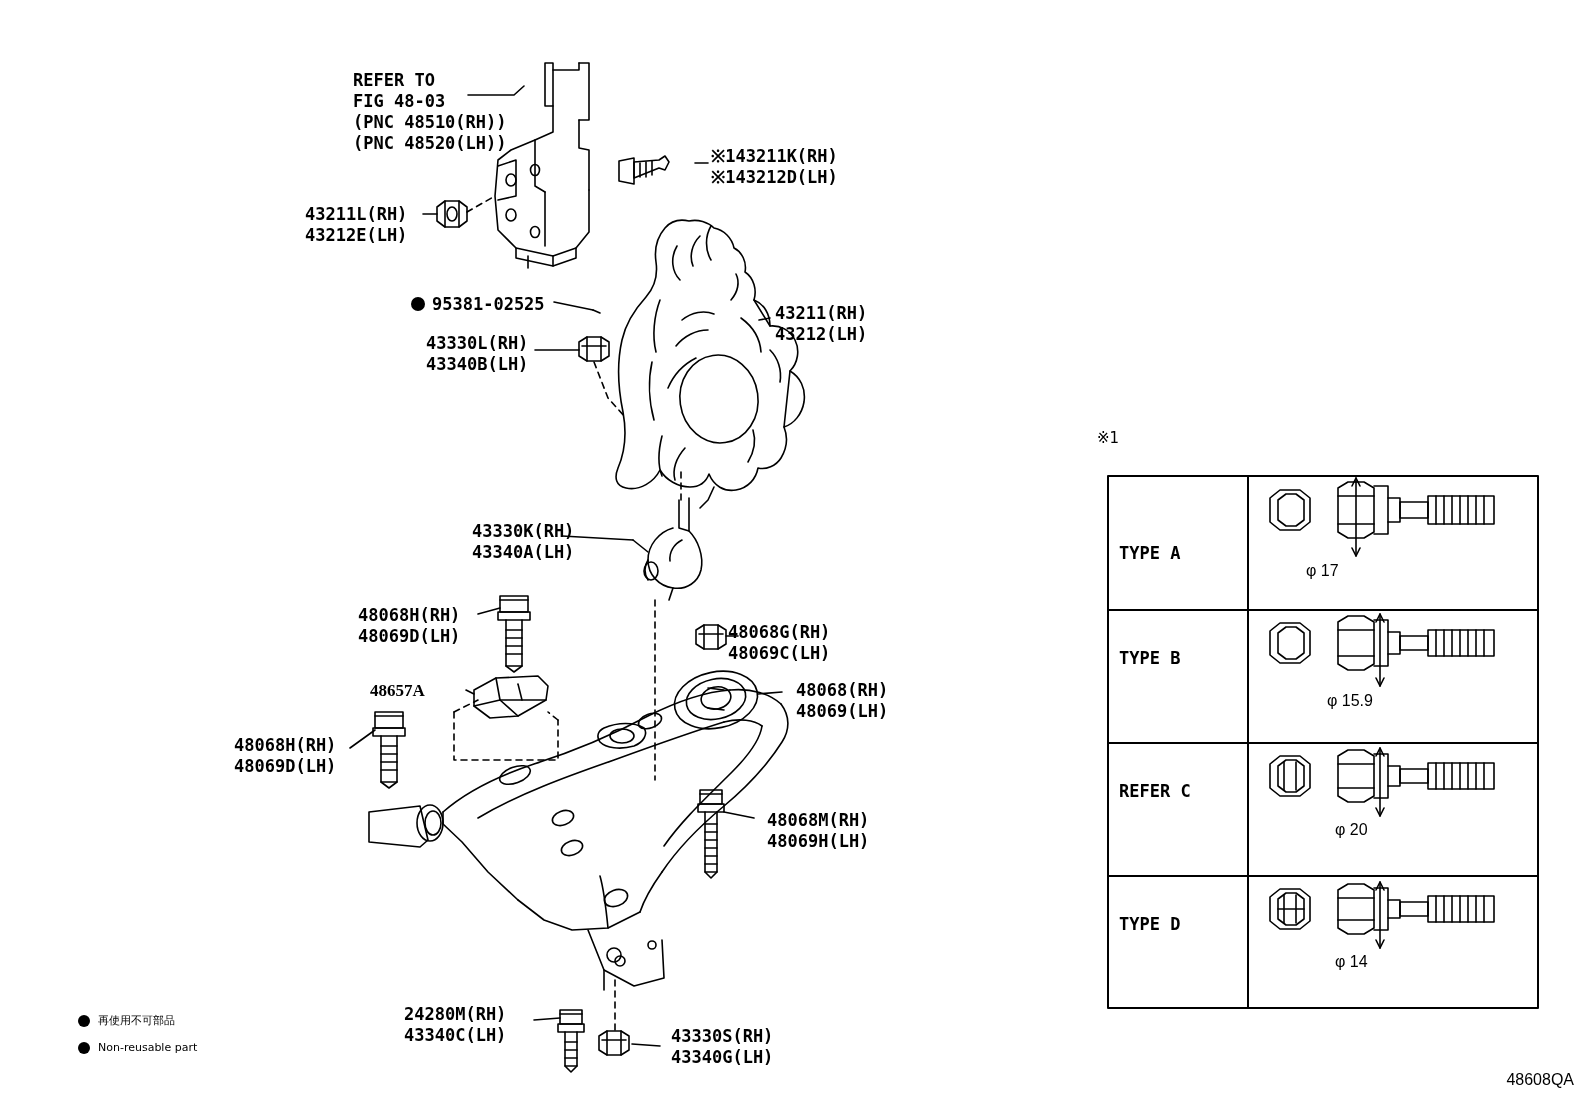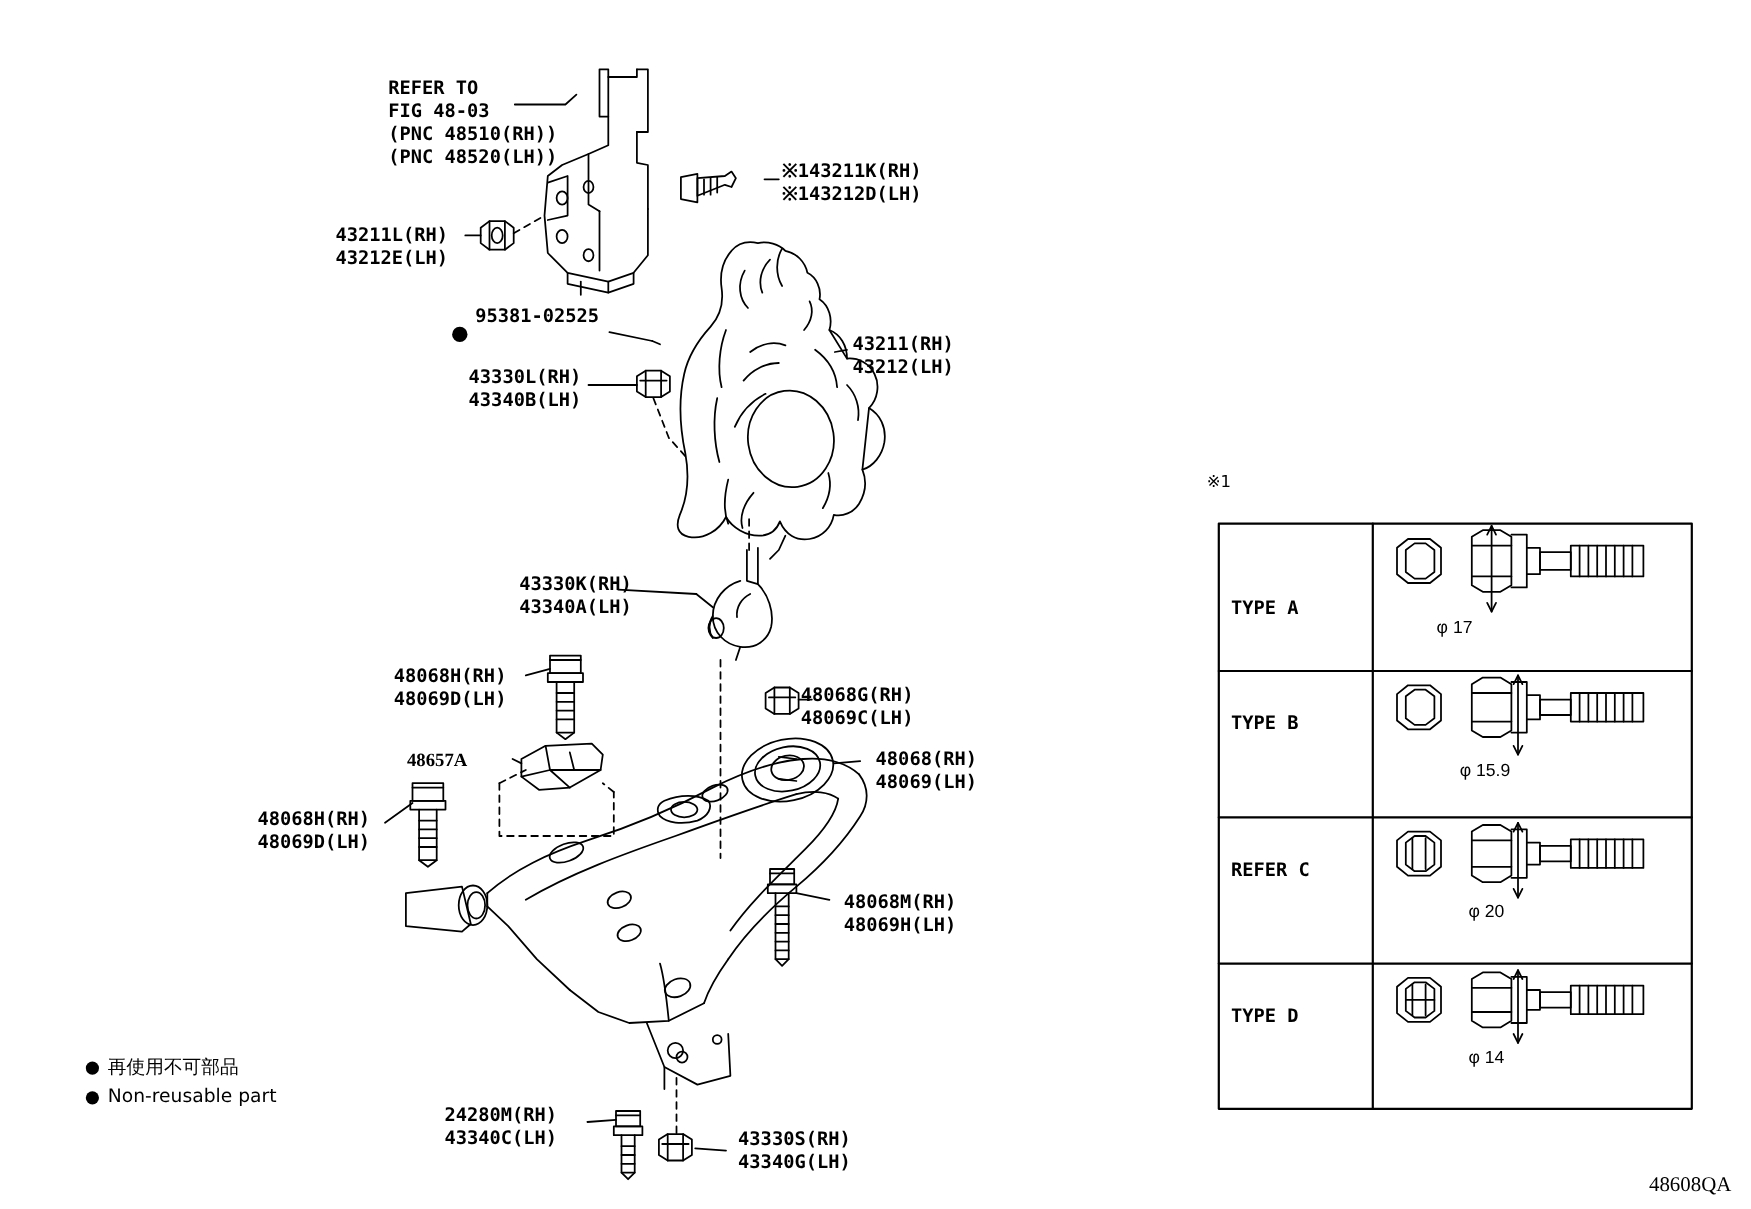--- a/index.html
+++ b/index.html
@@ -46,43 +46,43 @@
   .phi {
     position: absolute;
     font-family: Liberation Sans, sans-serif;
     font-size: 16px;
     white-space: pre;
     text-align: right;
   }
   .legend {
     position: absolute;
     left: 30px;
-    top: 957px;
+    top: 1007px;
     font-family: "DejaVu Sans", "Liberation Sans", sans-serif;
-    font-size: 17px;
+    font-size: 11px;
     line-height: 27px;
   }
   .legend .row {
     display: flex;
     align-items: center;
     gap: 8px;
   }
   .legend .dot {
     width: 12px; height: 12px;
     border-radius: 50%;
     background: #000;
     display: inline-block;
     flex: 0 0 auto;
   }
   .corner-code {
     position: absolute;
     right: 14px;
     bottom: 10px;
-    font-family: Liberation Serif, serif;
-    font-size: 19px;
+    font-family: Liberation Sans, sans-serif;
+    font-size: 16px;
   }
   .mark1 {
     position: absolute;
     font-family: "DejaVu Sans", "Liberation Sans", sans-serif;
     font-size: 15px;
   }
 </style>
 </head>
 <body>
 
@@ -400,21 +400,21 @@
 FIG 48-03
 (PNC 48510(RH))
 (PNC 48520(LH))</div>
 
   <div class="lbl" style="left:663px; top:146px;">※143211K(RH)
 ※143212D(LH)</div>
 
   <div class="lbl" style="left:257px; top:204px;">43211L(RH)
 43212E(LH)</div>
 
-  <div class="lbl" style="left:384px; top:278px;">95381-02525</div>
+  <div class="lbl" style="left:384px; top:294px;">95381-02525</div>
 
   <div class="lbl" style="left:378px; top:333px;">43330L(RH)
 43340B(LH)</div>
 
   <div class="lbl" style="left:727px; top:303px;">43211(RH)
 43212(LH)</div>
 
   <div class="lbl" style="left:424px; top:521px;">43330K(RH)
 43340A(LH)</div>
 

